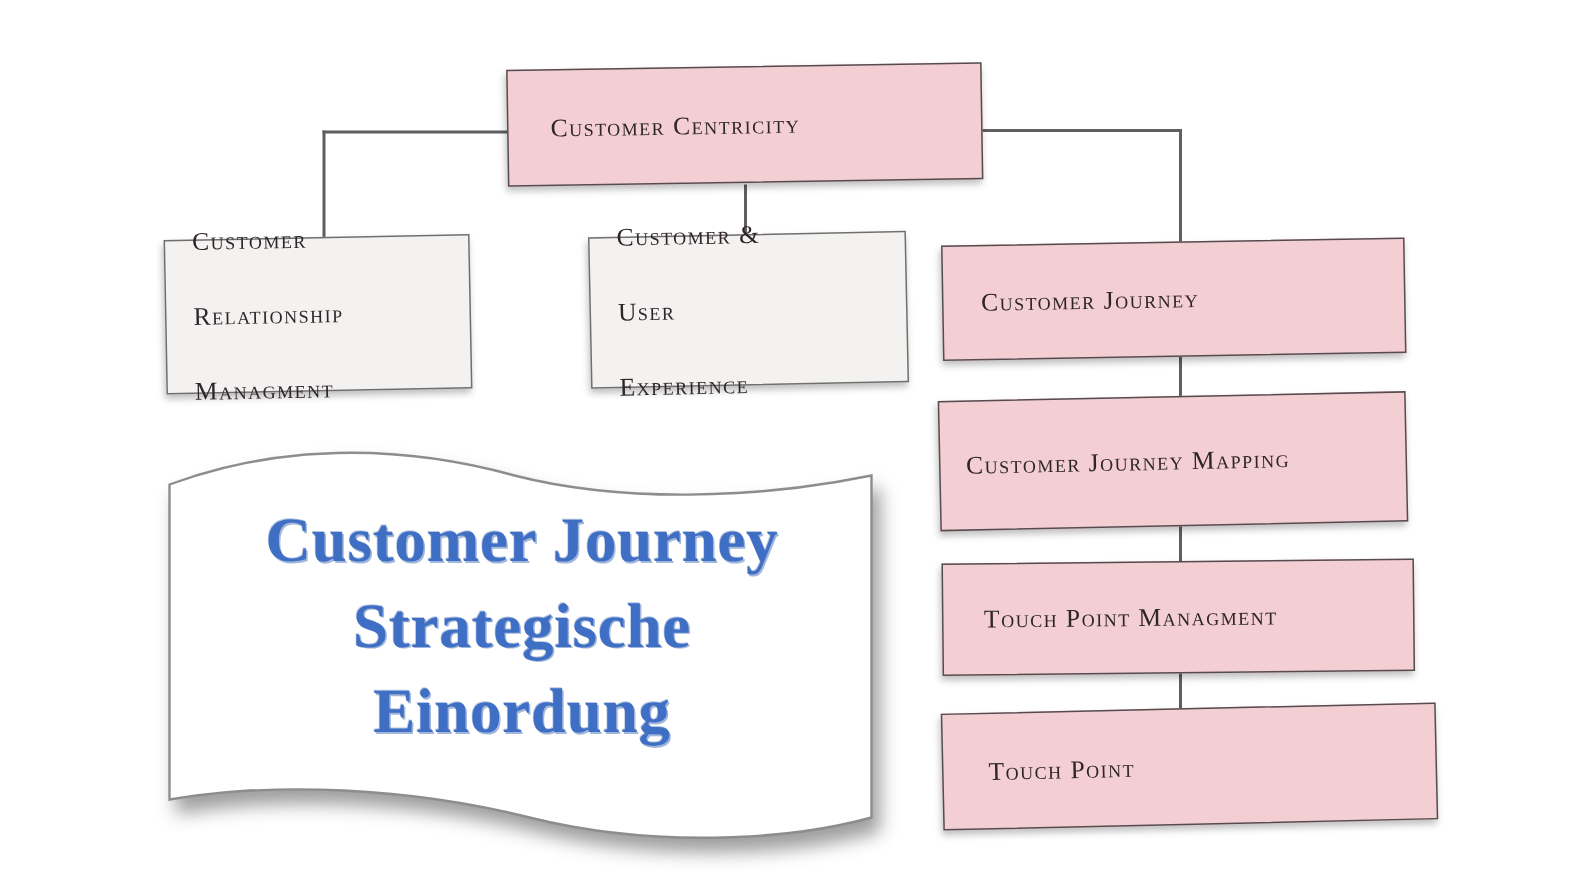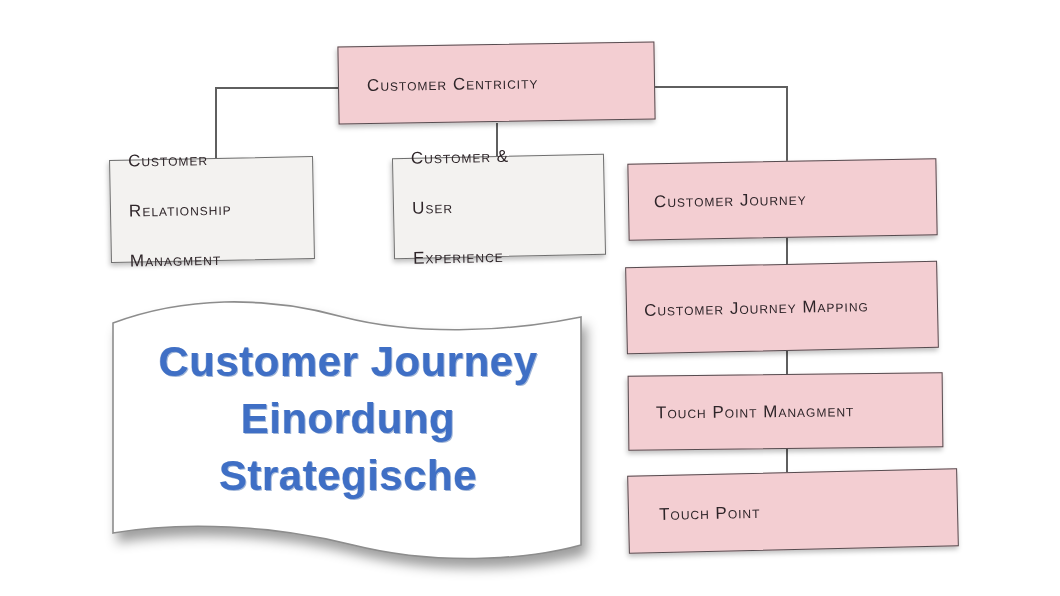--- a/index.html
+++ b/index.html
@@ -13,21 +13,21 @@
     --banner-fill:#ffffff;
     --banner-border:#8d8d8d;
     --canvas:#ffffff;
   }
   html,body{margin:0;padding:0;background:#fff;}
   .stage{
     position:relative;
     width:1043px;height:596px;
     background:var(--canvas);
     overflow:hidden;
-    font-family:Liberation Sans, sans-serif;
+    font-family:Liberation Serif, serif;
   }
   .node{
     position:absolute;
     display:flex;align-items:center;
     box-sizing:border-box;
     border:1.5px solid var(--pink-border);
     box-shadow:-1px 3px 5px rgba(0,0,0,0.25);
     color:var(--label-text);
   }
   .node.pink{background:var(--pink-fill);border-color:var(--pink-border);}
@@ -133,18 +133,18 @@
       <path d="M 10 30
                C 80 4, 160 2, 240 24
                C 310 42, 400 40, 478 24
                L 478 252
                C 420 268, 330 272, 250 252
                C 170 232, 80 228, 10 240
                Z"></path>
     </svg>
     <div class="banner-text">
       <div>Customer Journey</div>
+      <div>Strategische</div>
       <div>Einordung</div>
-      <div>Strategische</div>
     </div>
   </div>
 
 </div>
 
 </body></html>

